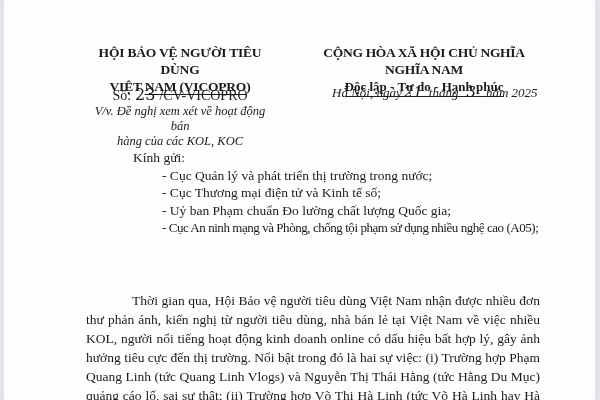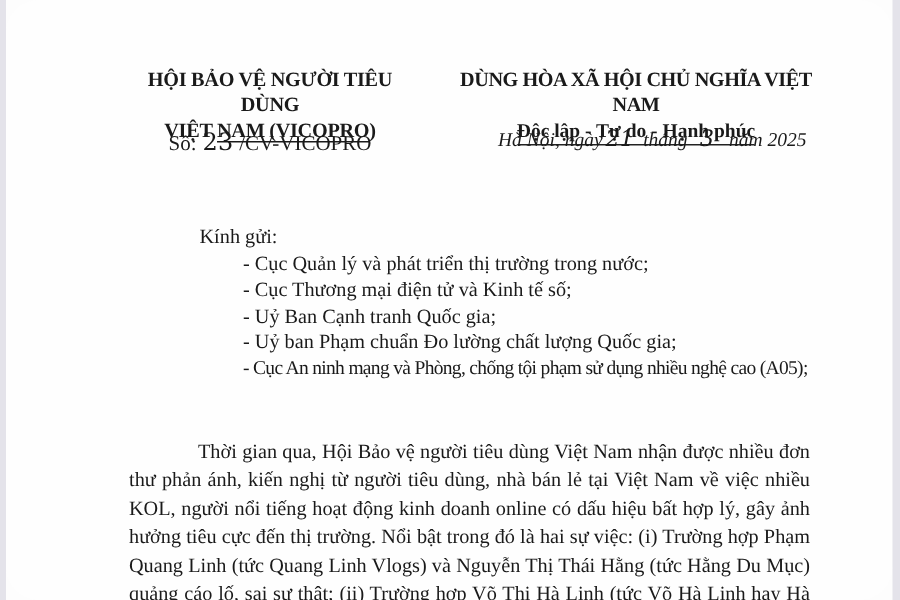--- a/index.html
+++ b/index.html
@@ -73,36 +73,39 @@
 
   <div class="hdr-left">
     <span>HỘI BẢO VỆ NGƯỜI TIÊU DÙNG</span>
     <span class="org2"><span>VIỆT </span><span class="u">NAM (VICOPRO</span><span>)</span></span>
   </div>
 
   <div class="ref">
     <span>Số:</span><span class="hand">23</span><span>/CV-VICOPRO</span>
   </div>
 
+  <div class="subject">
+    <div>V/v. Đề nghị xem xét về hoạt động bán</div>
+    <div>hàng của các KOL, KOC</div>
+  </div>
 
   <div class="hdr-right">
-    <div>DÙNG HÒA XÃ HỘI CHỦ NGHĨA VIỆT NAM</div>
+    <div>CỘNG HÒA XÃ HỘI CHỦ NGHĨA NGHĨA NAM</div>
     <span class="motto">Độc lập - Tự do - Hạnh phúc</span>
   </div>
 
   <div class="place-date">
     <span>Hà Nội, ngày</span><span class="hand">21</span><span>tháng</span><span class="hand" style="margin-left:8px;margin-right:10px">3</span><span>năm 2025</span>
   </div>
 
   <div class="salutation">Kính gửi:</div>
 
   <ul class="recipients">
     <li>- Cục Quản lý và phát triển thị trường trong nước;</li>
     <li>- Cục Thương mại điện tử và Kinh tế số;</li>
-    <li>- Uỷ Ban Cạnh tranh Quốc gia;</li>
     <li>- Uỷ ban Phạm chuẩn Đo lường chất lượng Quốc gia;</li>
     <li class="condensed">- Cục An ninh mạng và Phòng, chống tội phạm sử dụng nhiều nghệ cao (A05);</li>
   </ul>
 
   <p class="body-text"><span class="indent"></span><span>Thời gian qua, Hội Bảo vệ người tiêu dùng Việt Nam nhận được nhiều đơn thư phản ánh, kiến nghị từ người tiêu dùng, nhà bán lẻ tại Việt Nam về việc nhiều KOL, người nổi tiếng hoạt động kinh doanh online có dấu hiệu bất hợp lý, gây ảnh hưởng tiêu cực đến thị trường. Nổi bật trong đó là hai sự việc: (i) Trường hợp Phạm Quang Linh (tức Quang Linh Vlogs) và Nguyễn Thị Thái Hằng (tức Hằng Du Mục) quảng cáo lố, sai sự thật; (ii) Trường hợp Võ Thị Hà Linh (tức Võ Hà Linh hay Hà Linh Offical; sinh năm 1991, quê quán: Nghệ An) kêu gọi trữ hàng, bán phá giá, bán hàng</span></p>
 
 </div>
 <div class="edge-right"></div>
 
 </body></html>

